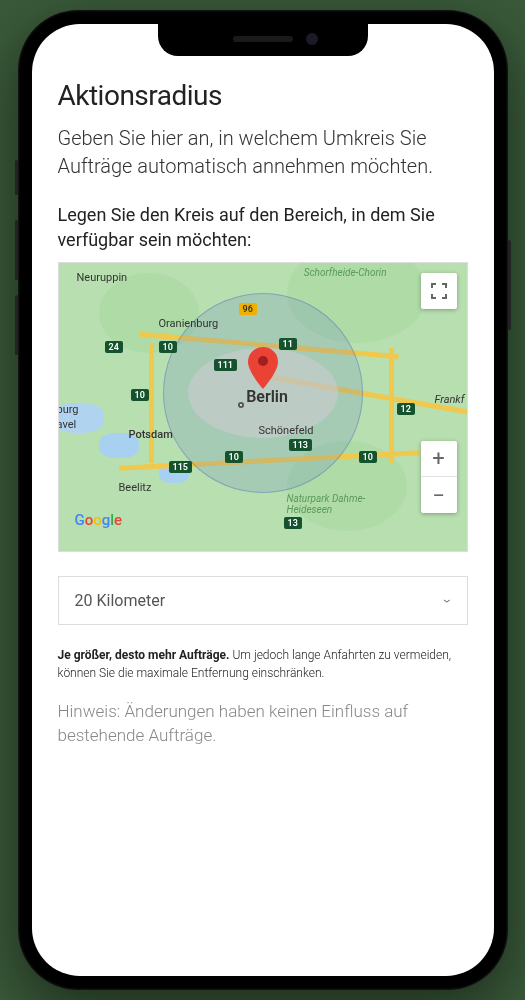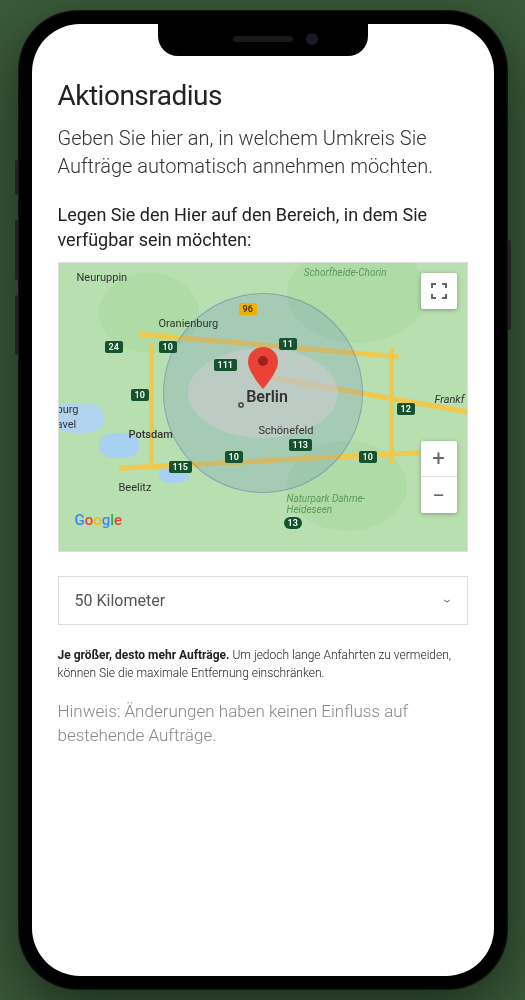--- a/index.html
+++ b/index.html
@@ -235,21 +235,21 @@
   <div class="side-btn l2"></div>
   <div class="side-btn l3"></div>
   <div class="side-btn r1"></div>
   <div class="phone-inner">
     <div class="notch"></div>
     <div class="content">
 
       <h1 class="title">Aktionsradius</h1>
       <p class="subtitle">Geben Sie hier an, in welchem Umkreis Sie Aufträge automatisch annehmen möchten.</p>
 
-      <p class="label">Legen Sie den Hier auf den Bereich, in dem Sie verfügbar sein möchten:</p>
+      <p class="label">Legen Sie den Kreis auf den Bereich, in dem Sie verfügbar sein möchten:</p>
 
       <div class="map-container">
         <div class="map-bg">
 
           <div class="green-patch" style="width:140px;height:100px;top:-20px;right:40px;"></div>
           <div class="green-patch" style="width:120px;height:90px;bottom:20px;right:60px;"></div>
           <div class="green-patch" style="width:100px;height:80px;top:10px;left:40px;"></div>
           <div class="water" style="width:50px;height:30px;top:140px;left:-5px;background:#b0d4f0;"></div>
           <div class="water" style="width:40px;height:25px;top:170px;left:40px;"></div>
           <div class="water" style="width:30px;height:20px;top:200px;left:100px;"></div>
@@ -282,21 +282,21 @@
 
         <div class="road-shield" style="top:78px;left:100px;">10</div>
         <div class="road-shield" style="top:126px;left:72px;">10</div>
         <div class="road-shield" style="top:188px;left:300px;">10</div>
         <div class="road-shield" style="top:188px;left:166px;">10</div>
         <div class="road-shield" style="top:75px;left:220px;">11</div>
         <div class="road-shield" style="top:96px;left:155px;">111</div>
         <div class="road-shield" style="top:176px;left:230px;">113</div>
         <div class="road-shield" style="top:170px;left:110px;margin-top:28px;">115</div>
         <div class="road-shield" style="top:140px;left:338px;">12</div>
-        <div class="road-shield" style="bottom:22px;left:225px;border-radius:6px;">13</div>
+        <div class="road-shield" style="bottom:22px;left:225px;">13</div>
         <div class="road-shield" style="top:78px;left:46px;">24</div>
         <div class="road-shield yellow" style="top:40px;left:180px;">96</div>
 
         <div class="map-pin">
           <svg width="30" height="42" viewBox="0 0 30 42">
             <path d="M15 0 C7 0 0 6 0 15 C0 25 15 42 15 42 C15 42 30 25 30 15 C30 6 23 0 15 0 Z" fill="#ea4335"></path>
             <circle cx="15" cy="14" r="5" fill="#a01f1f"></circle>
           </svg>
         </div>
 
@@ -312,21 +312,21 @@
         </div>
 
         <div class="google-logo">
           <span>G</span><span>o</span><span>o</span><span>g</span><span>l</span><span>e</span>
         </div>
 
       </div>
 
 
       <div class="select-box">
-        <span>50 Kilometer</span>
+        <span>20 Kilometer</span>
         <span class="chevron">›</span>
       </div>
 
       <p class="explain">
         <strong>Je größer, desto mehr Aufträge.</strong><span> Um jedoch lange Anfahrten zu vermeiden, können Sie die maximale Entfernung einschränken.</span>
       </p>
 
       <p class="hint">Hinweis: Änderungen haben keinen Einfluss auf bestehende Aufträge.</p>
 
     </div>

